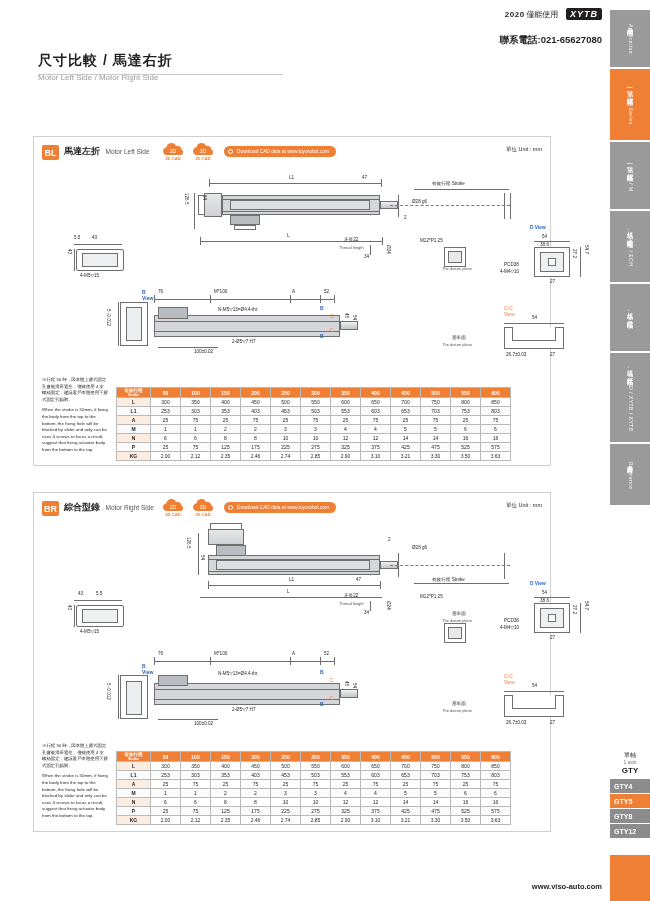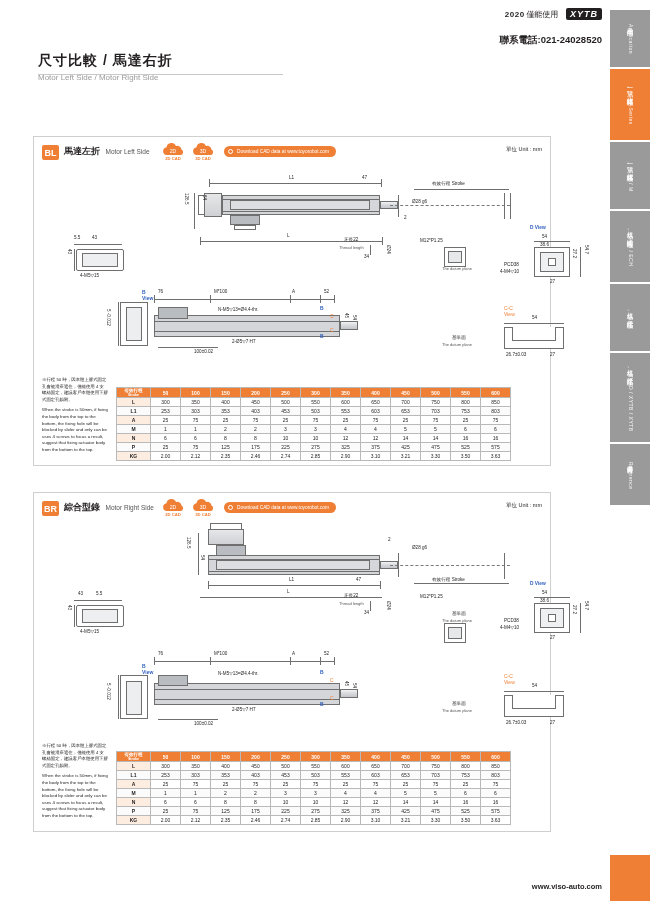--- a/index.html
+++ b/index.html
@@ -106,21 +106,21 @@
 </head>
 <body>
 
 <div class="page">
 
   <div class="hdr">
     <span class="yr">2020</span>
     <span class="cat">僅能使用</span>
     <span class="logo">XYTB</span>
   </div>
-  <div class="phone">聯系電話:021-24028520</div>
+  <div class="phone">聯系電話:021-65627080</div>
 
   <div class="ptitle">
     <div class="cn">尺寸比較 / 馬達右折</div>
     <div class="en">Motor Left Side / Motor Right Side</div>
   </div>
   <div class="ttl-rule"></div>
 
   <div class="rail">
     <div class="rail-tab gray" style="top:10px;height:58px;">
       <span>應用例</span>
@@ -144,20 +144,39 @@
     </div>
     <div class="rail-tab gray" style="top:353px;height:90px;">
       <span>規格、尺寸比較</span>
       <span class="sub">XYGD / XYTB / XYTB</span>
     </div>
     <div class="rail-tab gray" style="top:444px;height:62px;">
       <span>參考資料</span>
       <span class="sub">Reference</span>
     </div>
 
+    <div class="rail-bottom">
+      <div class="rail-bot-title">
+        <div>單軸</div>
+        <div style="font-size:5px;color:#777">1 axis</div>
+        <div class="b">GTY</div>
+      </div>
+      <div class="rail-item">
+          <span>GTY4</span>
+        </div>
+      <div class="rail-item active">
+          <span>GTY5</span>
+        </div>
+      <div class="rail-item">
+          <span>GTY8</span>
+        </div>
+      <div class="rail-item">
+          <span>GTY12</span>
+        </div>
+    </div>
     <div class="rail-corner"></div>
   </div>
 
   <div class="panel panel-top">
 
     <div class="badge">BL</div>
     <div class="p-title">
       <span>馬達左折</span>
       <span class="en">Motor Left Side</span>
     </div>

